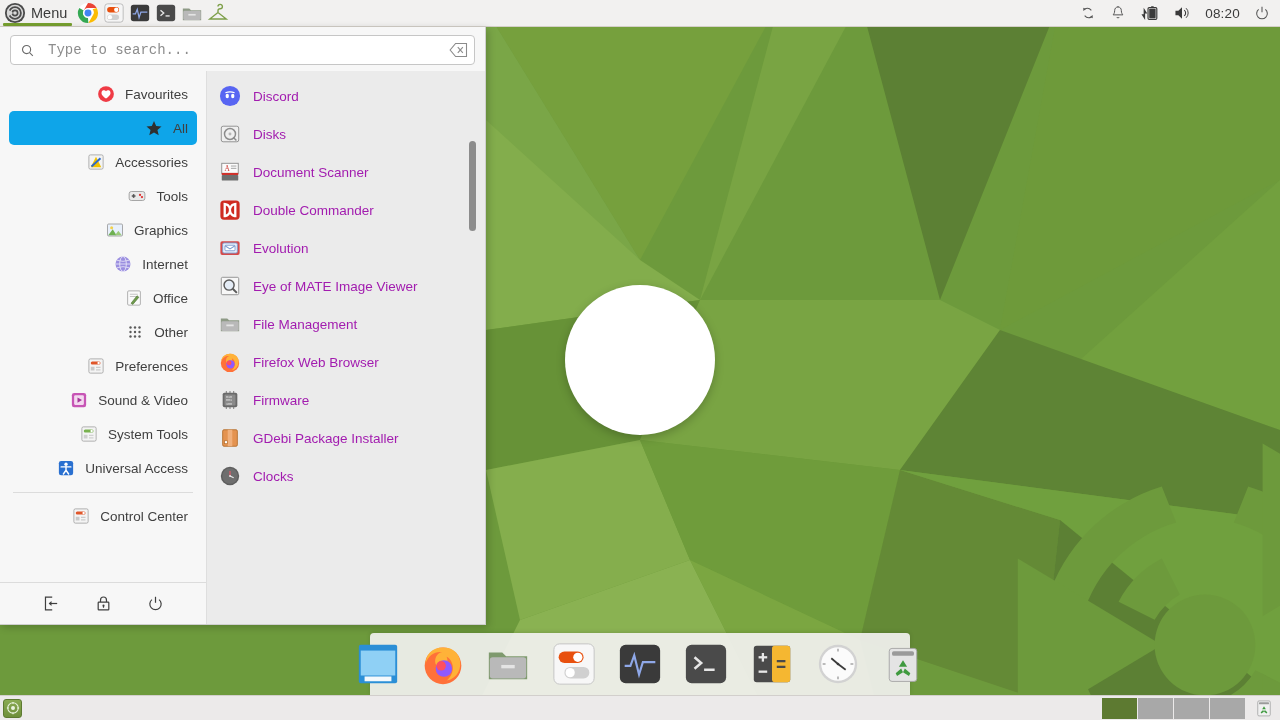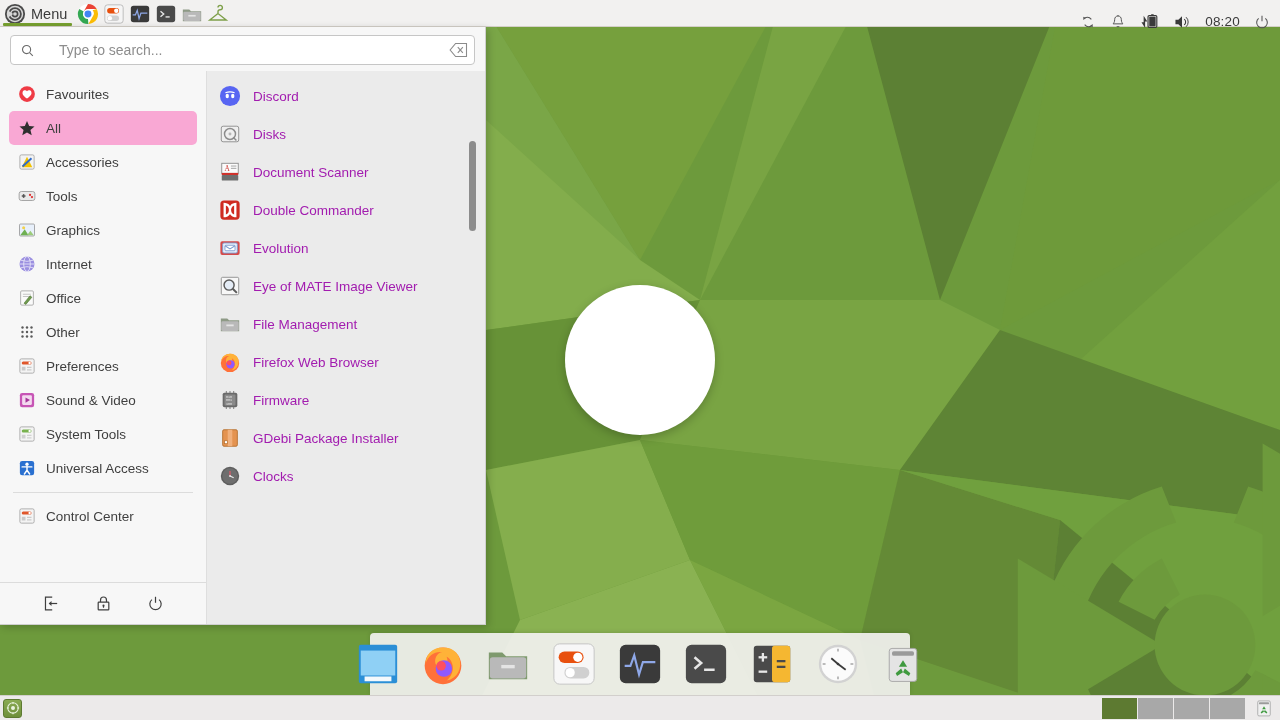--- a/index.html
+++ b/index.html
@@ -26,21 +26,21 @@
     border-radius:50%; background:#ffffff;
     box-shadow:0 3px 10px rgba(0,0,0,.22);
     display:flex; align-items:center; justify-content:center;
   }
 
   
   #top-panel {
     position:absolute; left:0; top:0; width:1280px; height:27px;
     background:#f2f1f0;
     border-bottom:1px solid #d4d0c8;
-    display:flex; align-items:flex-start;
+    display:flex; align-items:center;
     z-index:40;
   }
   .tp-left { display:flex; align-items:center; height:27px; }
   .menu-button {
     display:flex; align-items:center; gap:5px;
     height:27px; padding:0 8px 0 4px;
     position:relative;
   }
   .menu-button .mb-underline {
     position:absolute; left:3px; right:3px; bottom:1px; height:3px;
@@ -58,41 +58,41 @@
   #mate-menu {
     position:absolute; left:0; top:27px; width:486px; height:598px;
     background:#f7f7f7;
     border:1px solid #cfcfcf; border-left:none; border-top:none;
     box-shadow:2px 2px 8px rgba(0,0,0,.20);
     z-index:50;
     display:flex; flex-direction:column;
   }
   #search-row { padding:8px 10px 6px 10px; }
   #search-box {
-    display:flex; align-items:center; gap:24px;
+    display:flex; align-items:center; gap:13px;
     height:30px; border:1px solid #c6c6c6; border-radius:4px;
-    background:#ffffff; padding:0 6px 0 9px;
+    background:#ffffff; padding:0 6px 0 9px;font-family:Liberation Mono, monospace;
   }
   #search-placeholder { flex:1; color:#8d8d8d; font-size:14px; }
   #menu-body { flex:1; display:flex; min-height:0; }
 
   
   #menu-sidebar {
     width:206px; display:flex; flex-direction:column;
     background:#f7f7f7;
     padding-top:6px;
   }
   #cat-list { flex:1; }
   .cat-item {
     display:flex; align-items:center; gap:10px;
     height:34px; margin:0 9px; padding:0 9px;
     border-radius:5px;
-    font-size:13.5px; color:#3f3f3f;
-  }
-  .cat-item.selected { background:#f9a8d4; }
+    font-size:13.5px; color:#3f3f3f;justify-content:flex-end;
+  }
+  .cat-item.selected { background:#0ea5e9; }
   .cat-item .cat-label { white-space:nowrap; }
   .cat-sep { height:1px; background:#dcdcdc; margin:7px 13px 6px 13px; }
   #session-bar {
     border-top:1px solid #dcdcdc;
     height:42px; display:flex; align-items:center; justify-content:center; gap:30px;
   }
   .session-btn { width:22px; height:22px; display:flex; align-items:center; justify-content:center; }
 
   
   #menu-apps {

